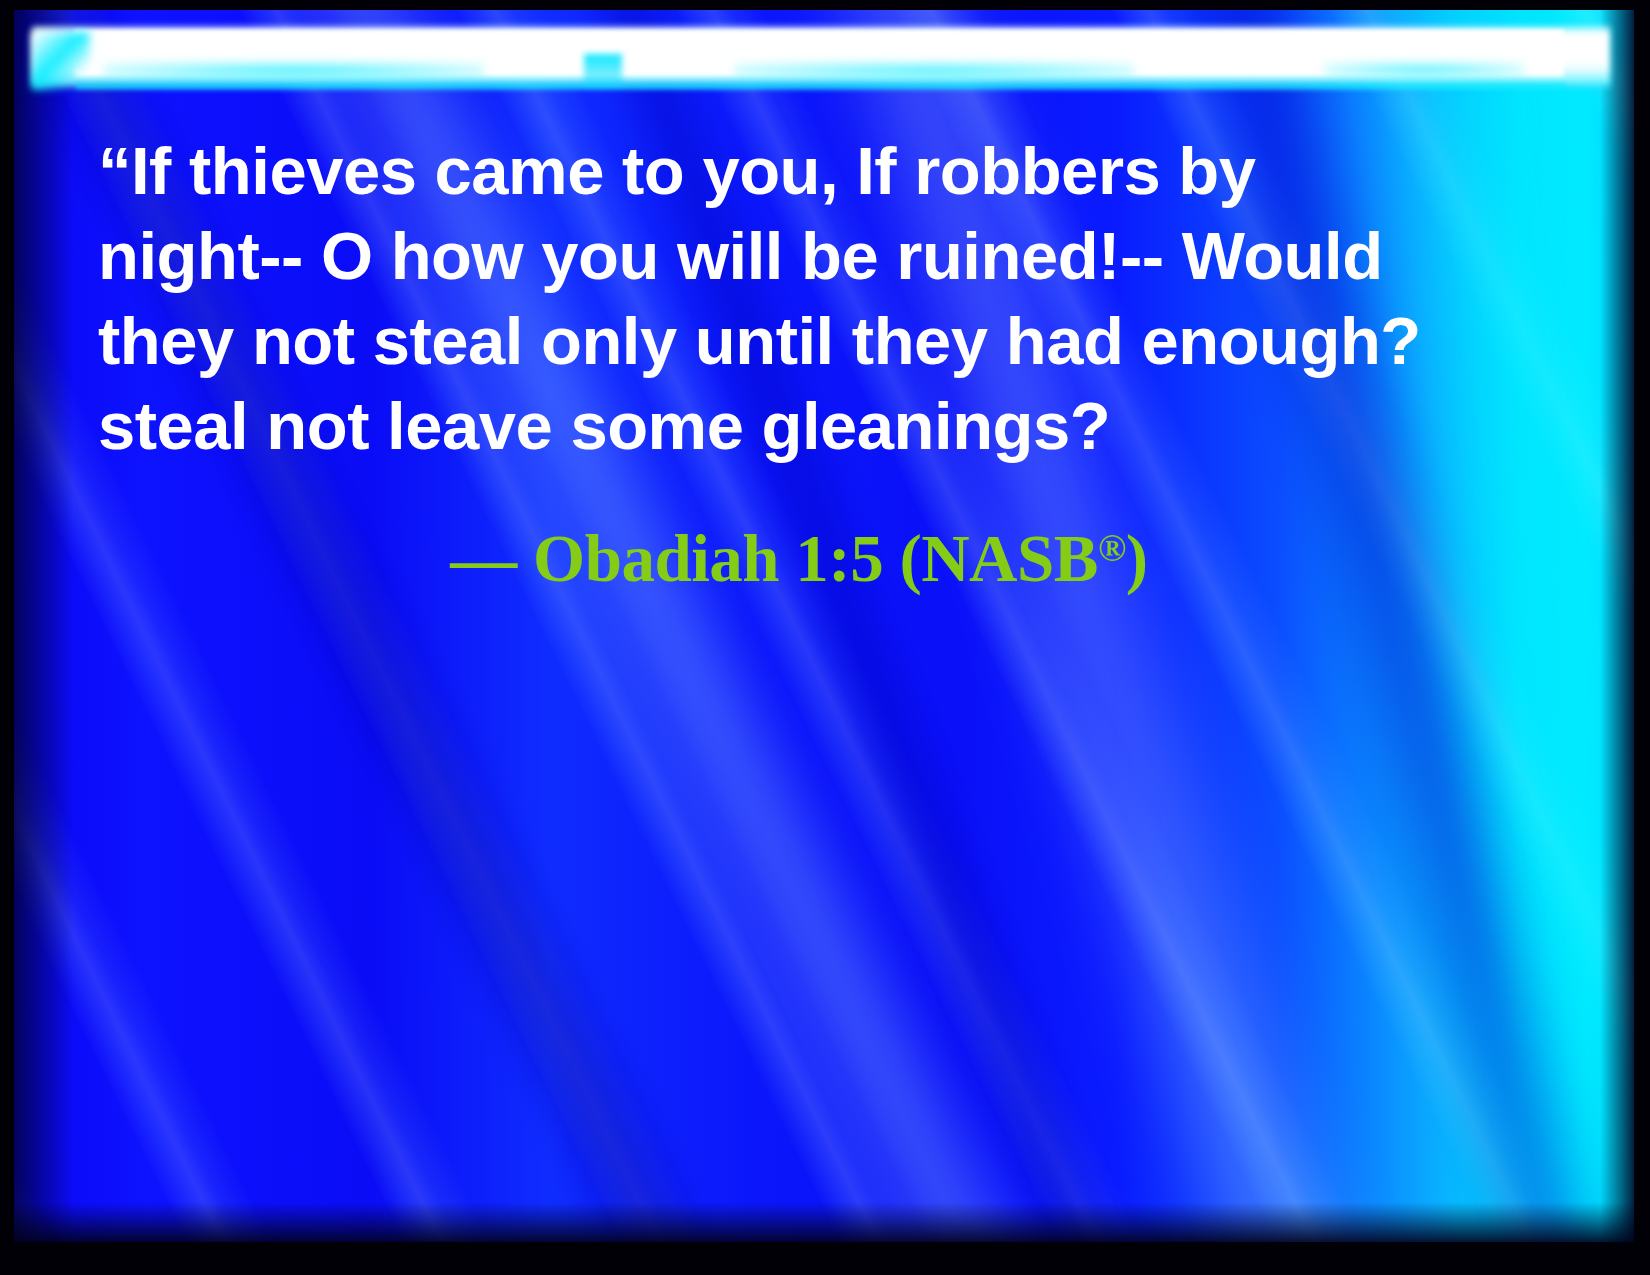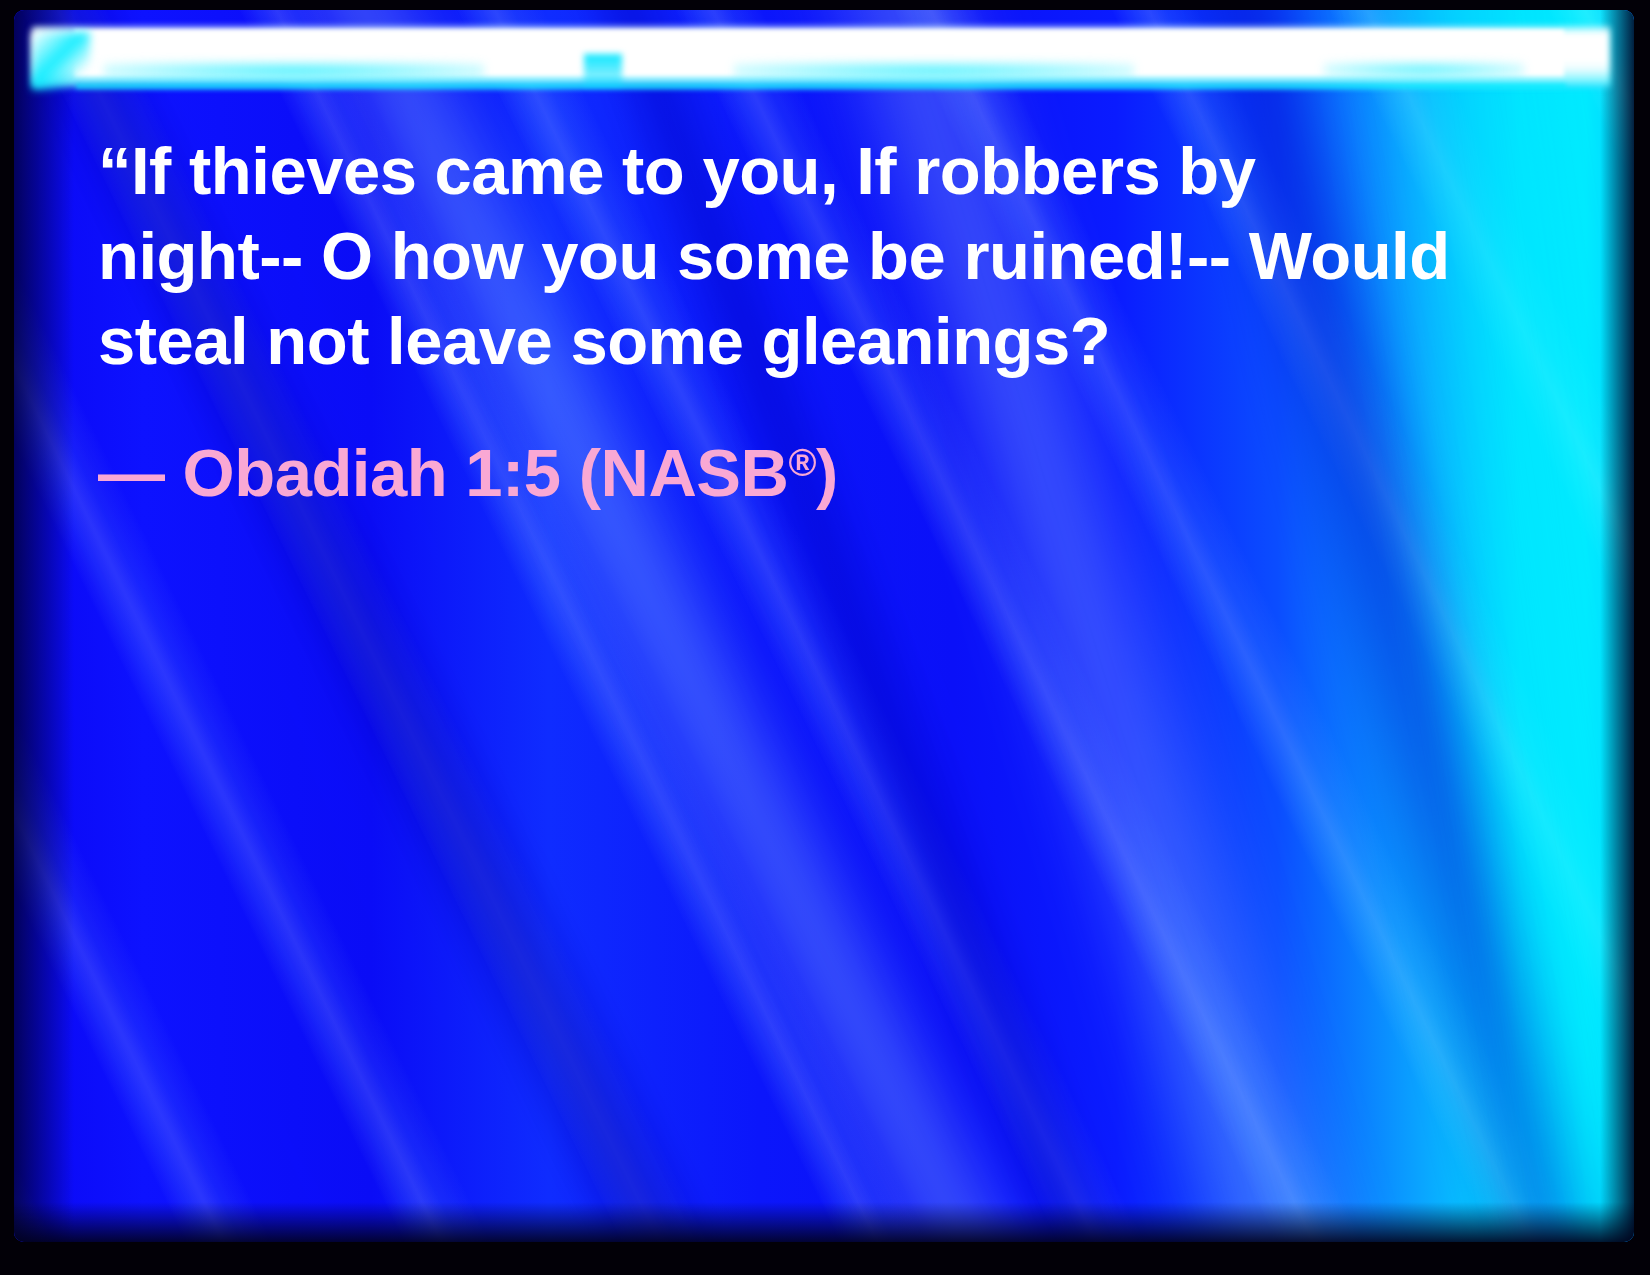--- a/index.html
+++ b/index.html
@@ -25,21 +25,20 @@
 
   
   #slide-surface {
     position: absolute;
     left: 14px;
     top: 10px;
     width: 1620px;
     height: 1232px;
     overflow: hidden;
     background: #0a0aff;
-    border-radius: 10px;
   }
 
   
   #bg-base {
     position: absolute;
     inset: 0;
     background: linear-gradient(
         to right,
         #0a06f4 0%,
         #0d12ff 8%,
@@ -266,27 +265,27 @@
   .verse-line {
     color: #ffffff;
     font-family: "Liberation Sans", sans-serif;
     font-weight: bold;
     font-size: 67px;
     line-height: 85px;
     letter-spacing: -0.5px;
     white-space: nowrap;
   }
   #attribution-line {
-    color: #f9a8d4;
-    font-family: Liberation Sans, sans-serif;
+    color: #84cc16;
+    font-family: Liberation Serif, serif;
     font-weight: bold;
     font-size: 67px;
     line-height: 85px;
     letter-spacing: -0.5px;
-    text-align: left;
+    text-align: center;
     white-space: nowrap;
     padding-top: 38px;
     padding-right: 18px;
   }
   .reg-mark {
     font-size: 38px;
     vertical-align: 20px;
     font-weight: bold;
   }
 </style>
@@ -313,20 +312,21 @@
     <div id="header-core"></div>
     <div id="header-cyan-wash-a"></div>
     <div id="header-cyan-wash-b"></div>
     <div id="header-cyan-wash-c"></div>
     <div id="header-notch"></div>
     <div id="header-bottom-edge"></div>
     <div id="header-left-bevel"></div>
 
     <div id="verse-block">
       <div class="verse-line">“If thieves came to you, If robbers by</div>
-      <div class="verse-line">night-- O how you some be ruined!-- Would</div>
+      <div class="verse-line">night-- O how you will be ruined!-- Would</div>
+      <div class="verse-line">they not steal only until they had enough?</div>
       <div class="verse-line">steal not leave some gleanings?</div>
 
       <div id="attribution-line"><span>— Obadiah 1:5 (NASB</span><span class="reg-mark">®</span><span>)</span></div>
     </div>
 
   </div>
 </div>
 
 </body></html>

